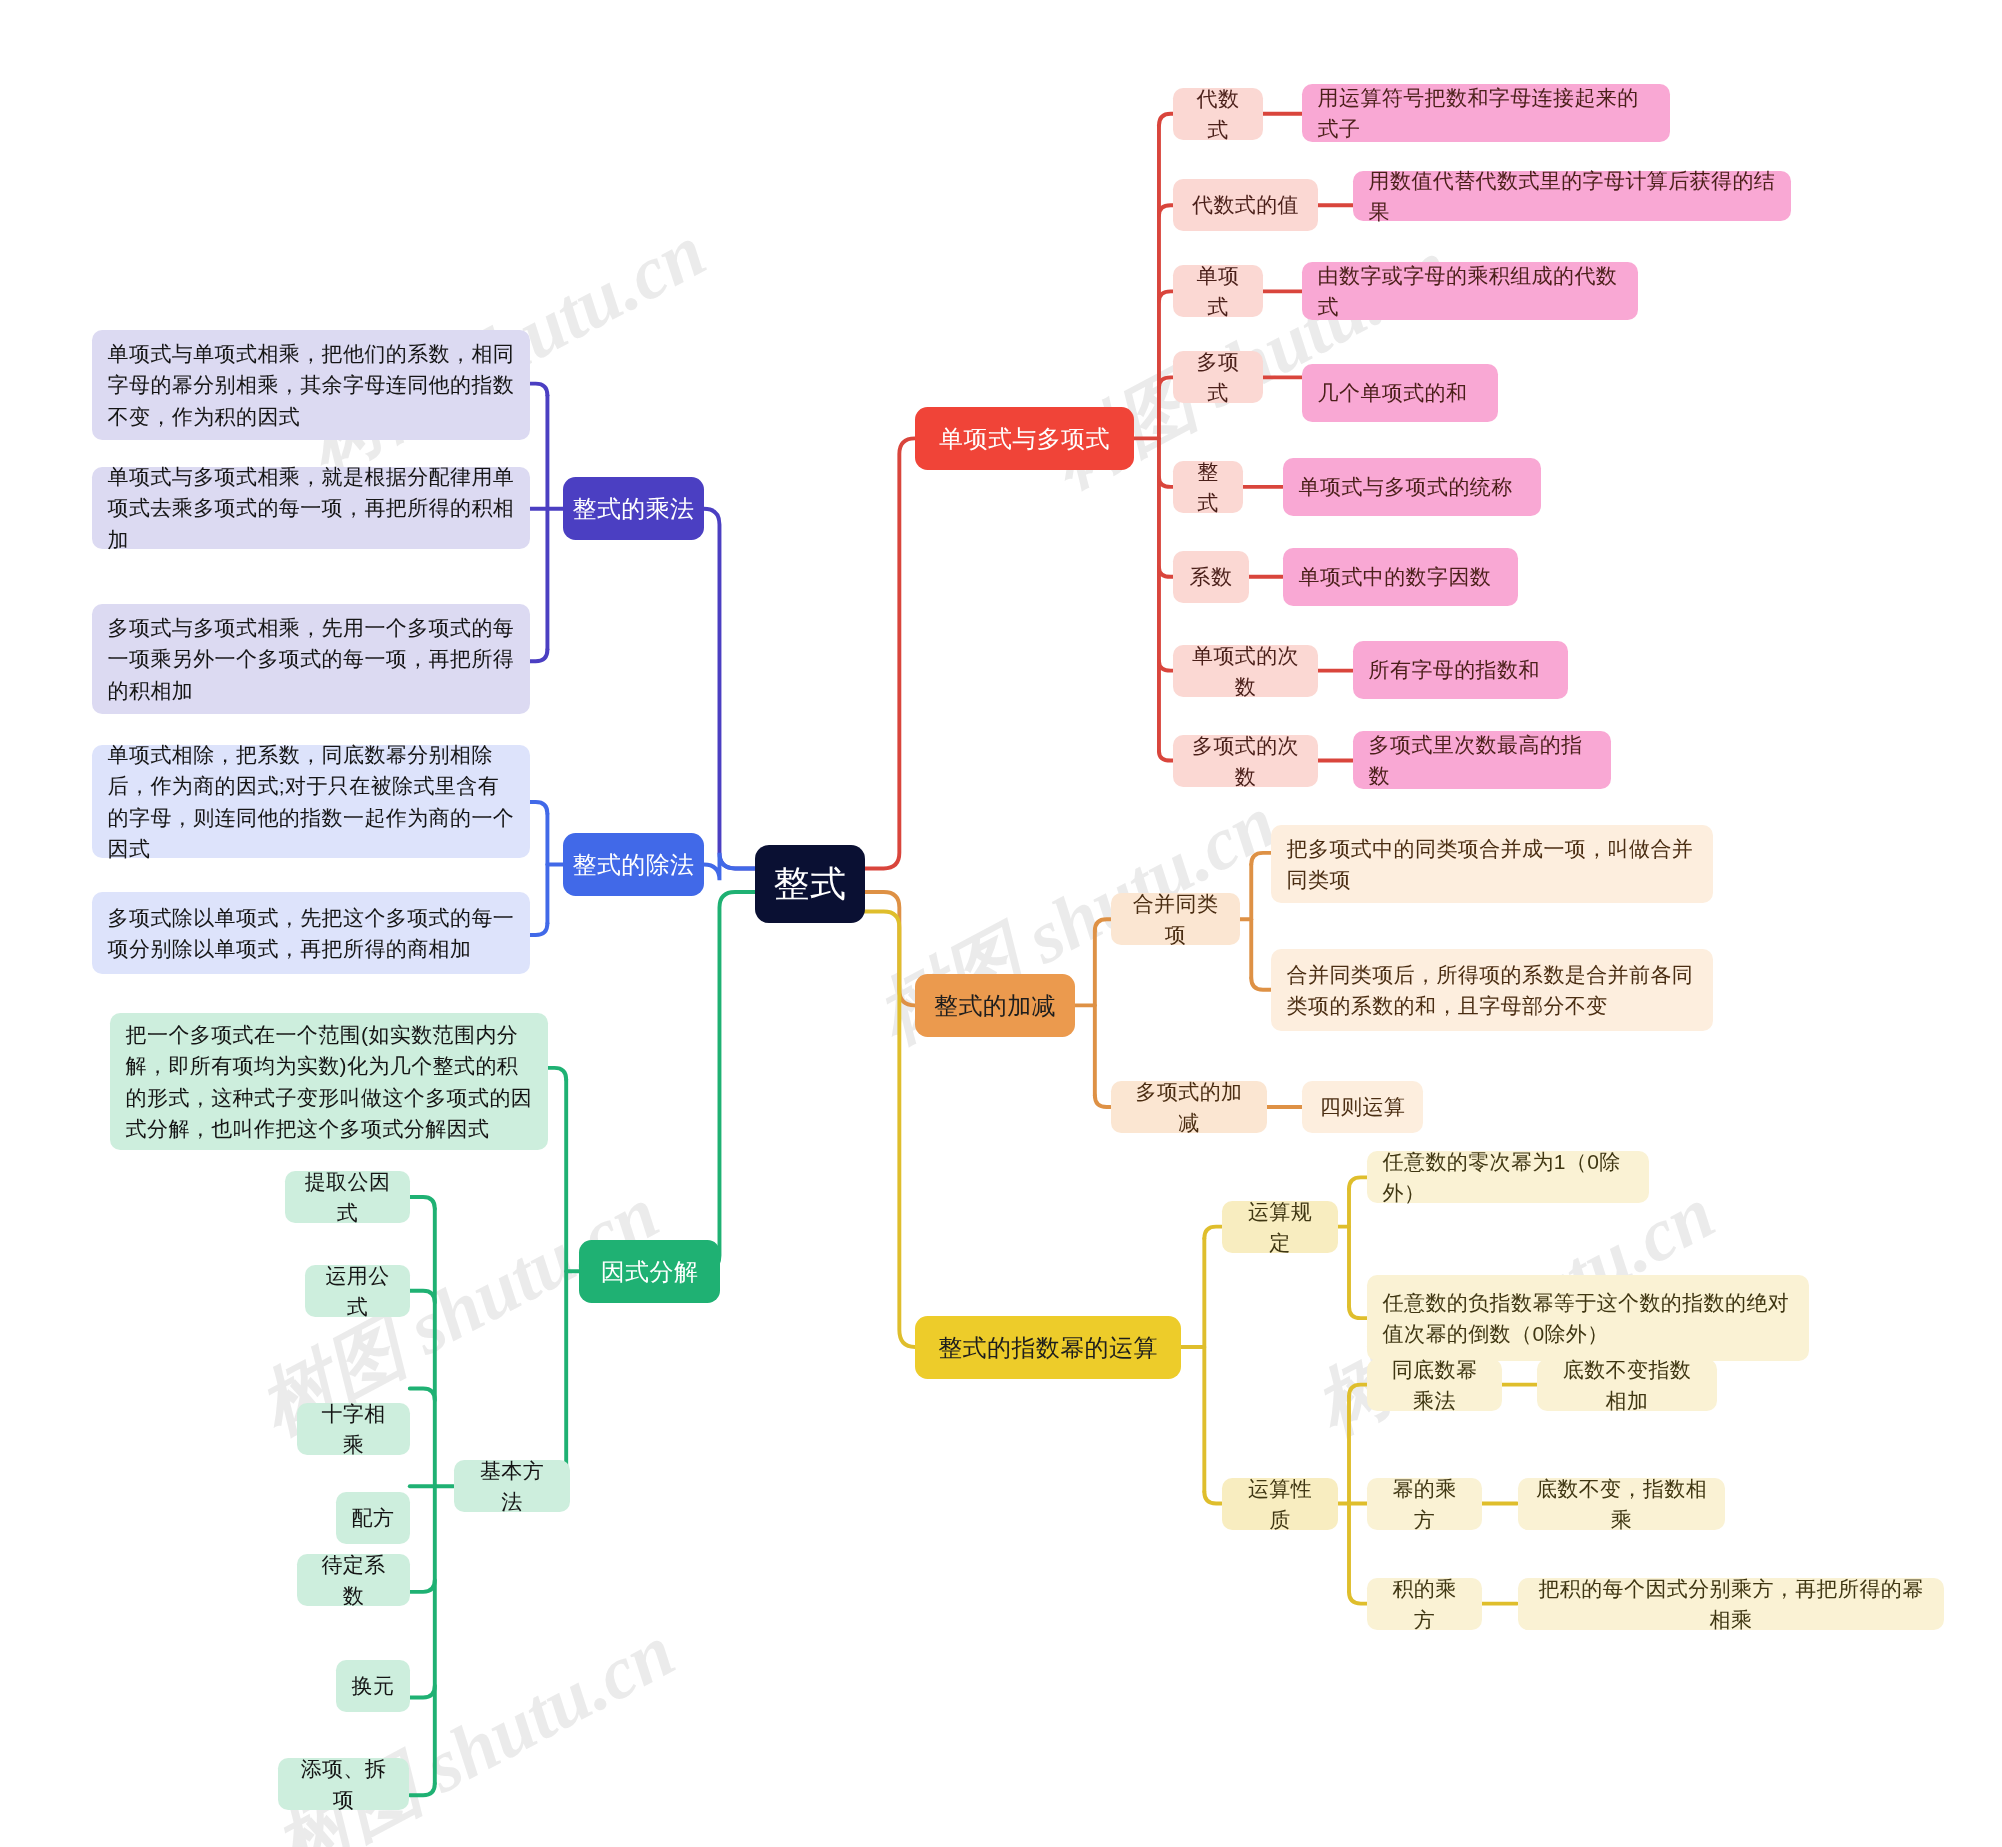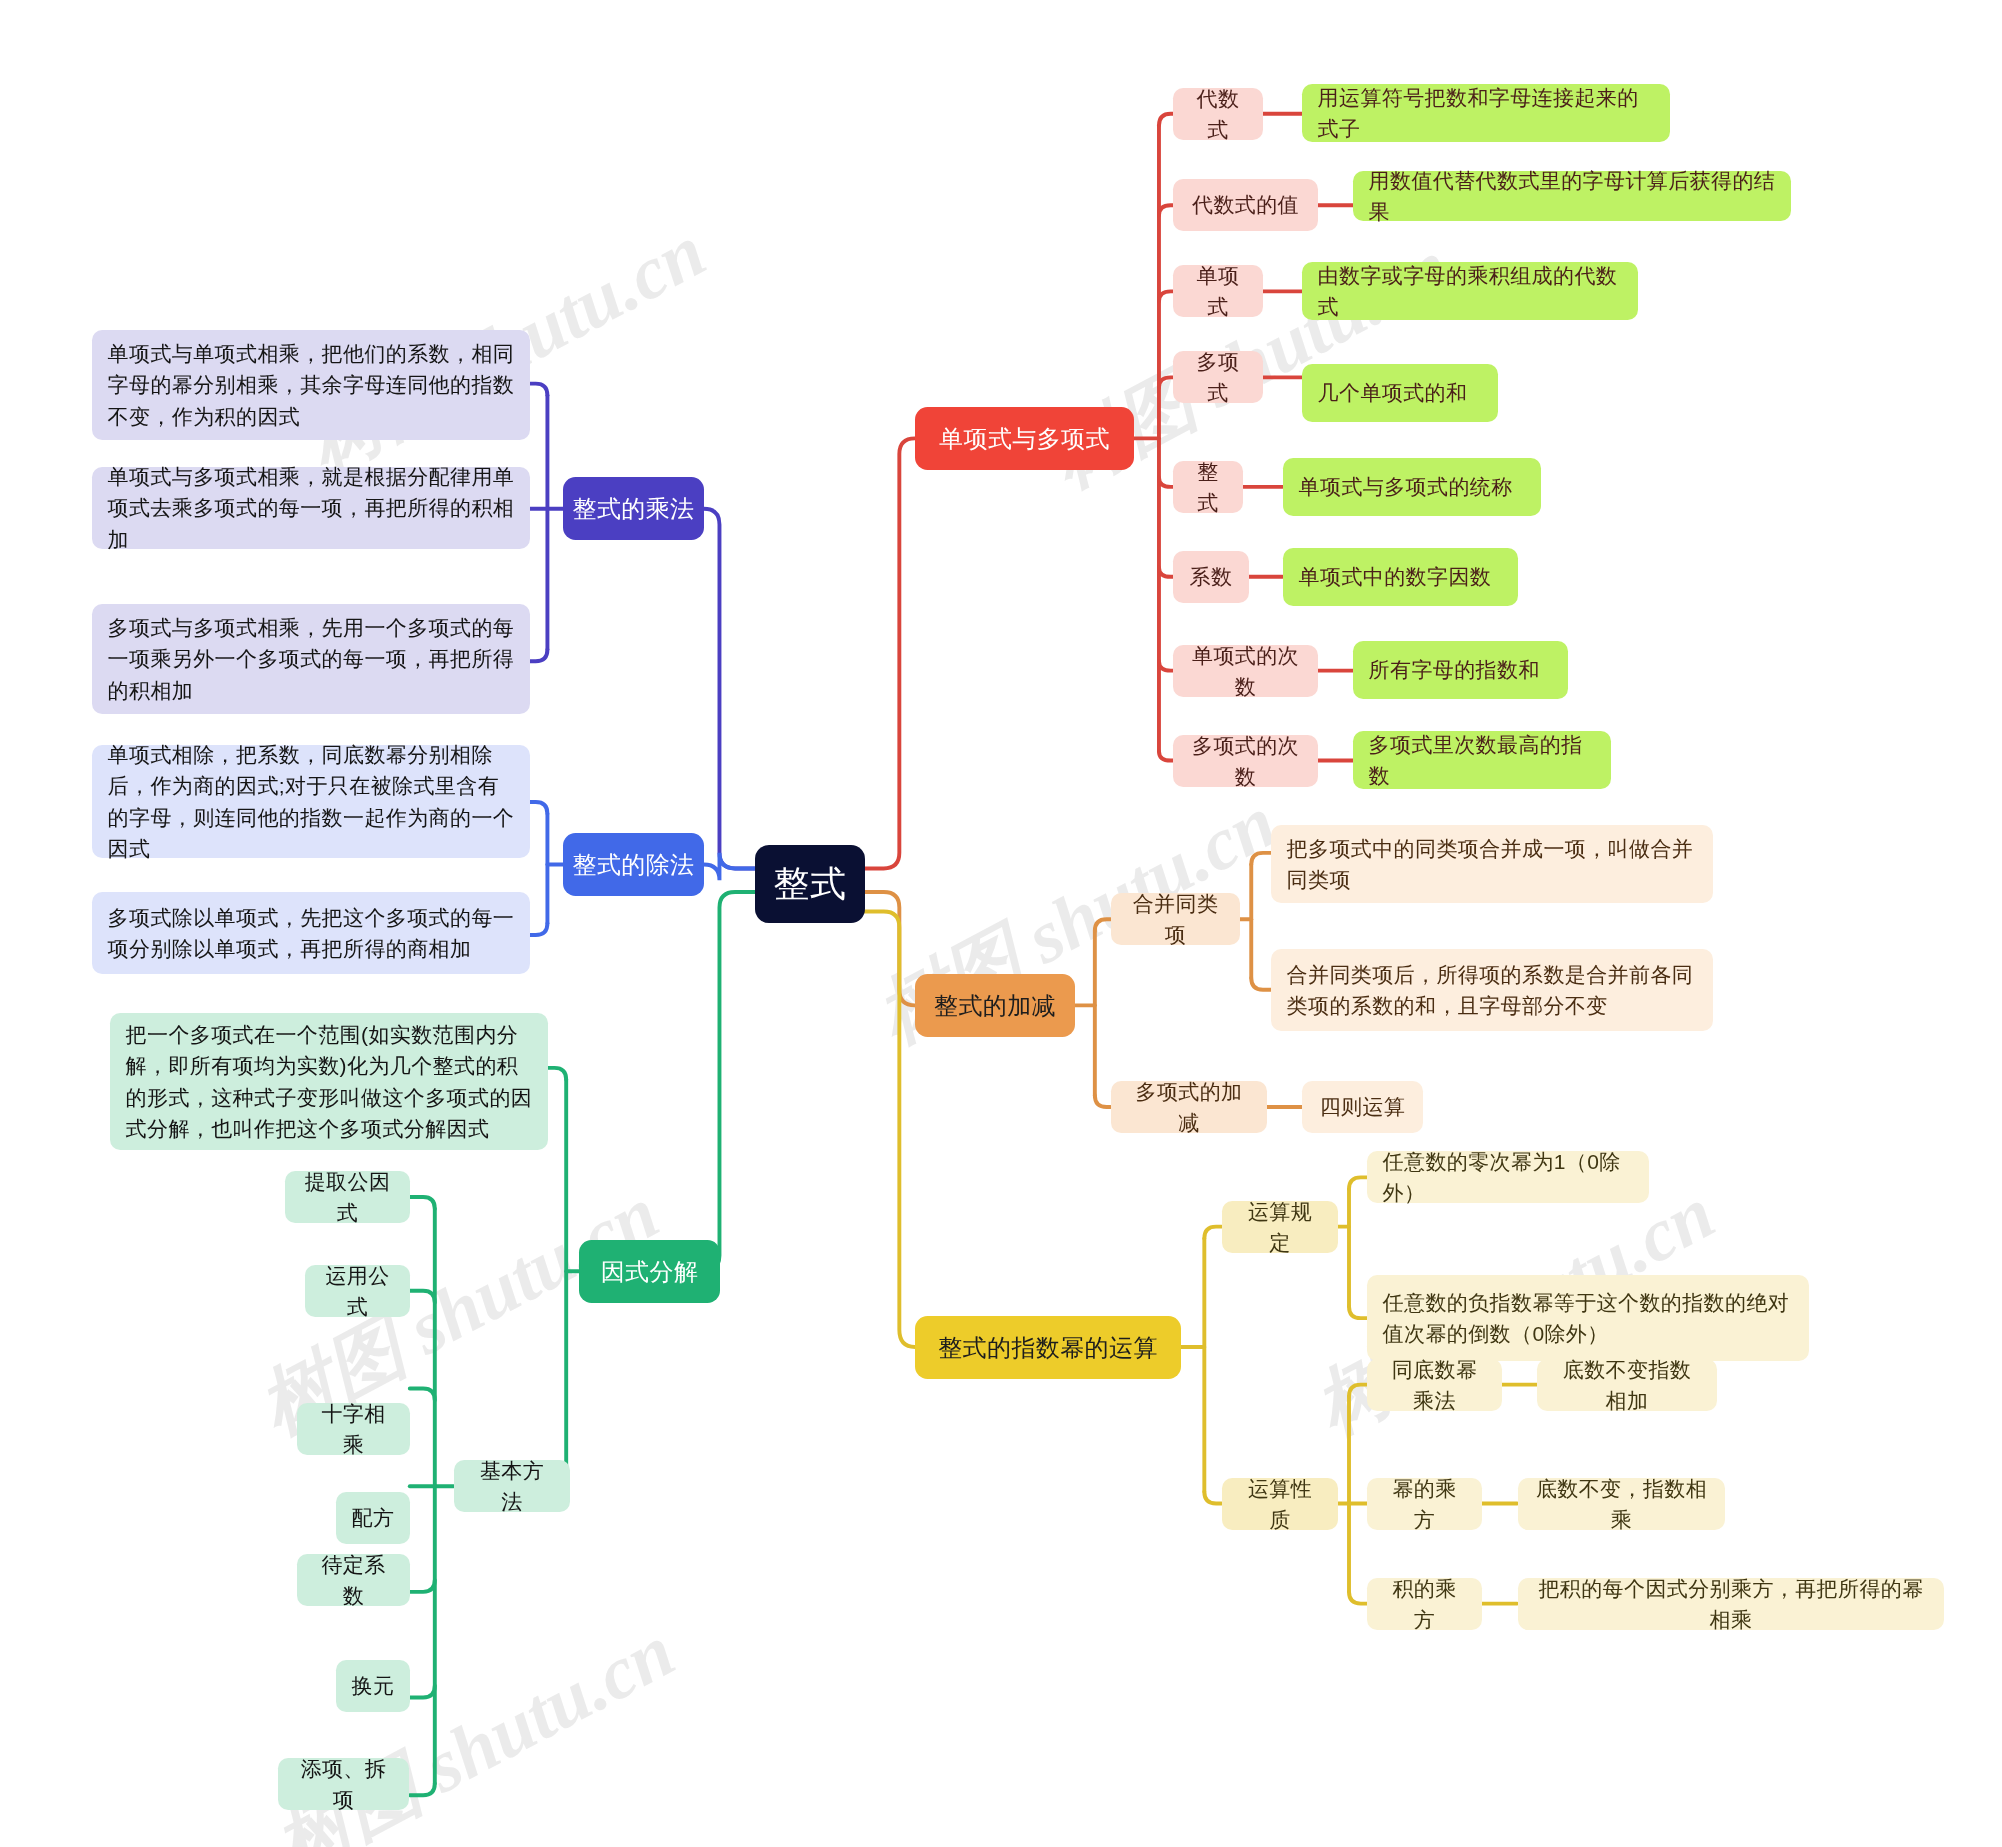--- a/index.html
+++ b/index.html
@@ -31,21 +31,21 @@
   .b1.red{background:#f04438;}
   .b1.orange{background:#eb9a4e;color:#1d1d1d;}
   .b1.yellow{background:#edcc2a;color:#1d1d1d;}
   .b1.purple{background:#4b3fc2;}
   .b1.blue{background:#4169e8;}
   .b1.green{background:#1fb173;}
   
   .b2,.b3{font-size:21px;border-radius:10.2px;padding:9.4px 15.6px;}
   .b2 .tx,.b3 .tx{text-align:left;}
   .c-red{background:#fbd8d3;color:#4a1f19;}
-  .c-red-l{background:#bef264;color:#4a1f19;}
+  .c-red-l{background:#f9a8d4;color:#4a1f19;}
   .c-orange{background:#fbe6d2;color:#4a2d12;}
   .c-orange-l{background:#fdeede;color:#4a2d12;}
   .c-yellow{background:#f8edc0;color:#3f3612;}
   .c-yellow-l{background:#faf2d4;color:#3f3612;}
   .c-purple{background:#dcdaf2;color:#151515;}
   .c-blue{background:#dde3fb;color:#151515;}
   .c-green{background:#cdeedd;color:#141414;}
   .center{justify-content:center;}
   .center .tx{text-align:center;}
 </style>

